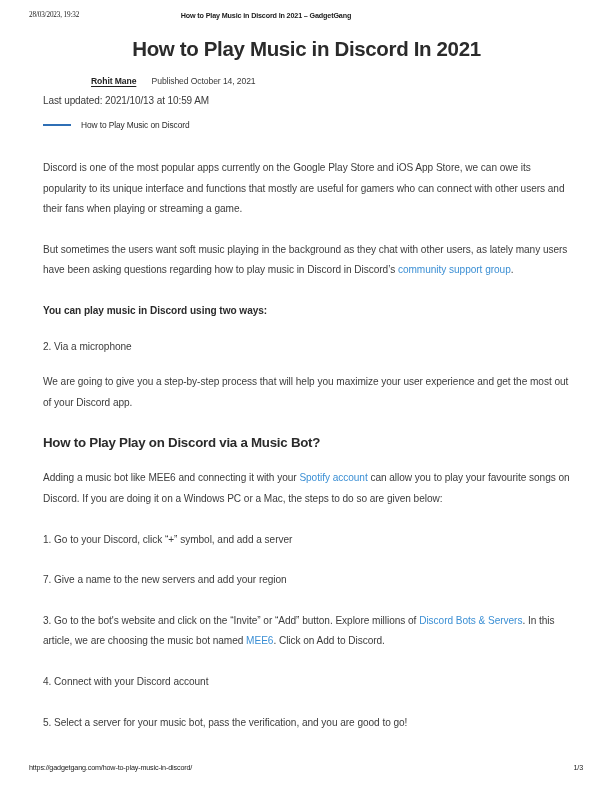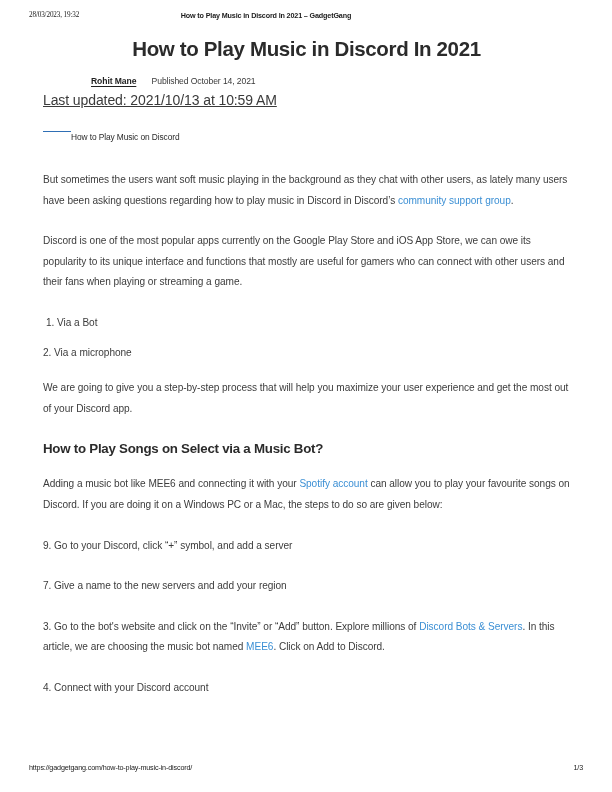--- a/index.html
+++ b/index.html
@@ -100,32 +100,32 @@
     text-underline-offset: 1.5px;
     cursor: pointer;
     padding-left: 48px;
   }
   .byline .published {
     margin-left: 13px;
     color: #3a3a3a;
   }
   .updated {
     margin-top: 6px;
-    font-size: 14px;
+    font-size: 10px;
     line-height: 13px;
     color: #3a3a3a;
     letter-spacing: -0.1px;
-    text-decoration: underline;
   }
 
   
   .sub-head {
-    margin-top: 24px;
+    margin-top: 12px;
     display: flex;
-    align-items: flex-start;
+    align-items: center;
+    gap: 10px;
   }
   .sub-head .rule {
     display: block;
     width: 28px;
     height: 1.4px;
     background: #2f6fb5;
     flex: 0 0 auto;
   }
   .sub-head .sub-label {
     font-size: 8.4px;
@@ -202,44 +202,45 @@
 
   <div class="updated">Last updated: 2021/10/13 at 10:59 AM</div>
 
   <div class="sub-head">
     <span class="rule"></span>
     <span class="sub-label">How to Play Music on Discord</span>
   </div>
 
   <div class="body-copy">
 
+    <p class="para">Discord is one of the most popular apps currently on the Google Play Store and iOS App Store, we can owe its popularity to its unique interface and functions that mostly are useful for gamers who can connect with other users and their fans when playing or streaming a game.</p>
+
     <p class="para"><span>But sometimes the users want soft music playing in the background as they chat with other users, as lately many users have been asking questions regarding how to play music in Discord in Discord’s </span><a class="link">community support group</a><span>.</span></p>
 
-    <p class="para">Discord is one of the most popular apps currently on the Google Play Store and iOS App Store, we can owe its popularity to its unique interface and functions that mostly are useful for gamers who can connect with other users and their fans when playing or streaming a game.</p>
-
-
-    <p class="way first">1. Via a Bot</p>
+    <p class="para lead-strong">You can play music in Discord using two ways:</p>
+
     <p class="way">2. Via a microphone</p>
 
     <div class="spacer-sm"></div>
 
     <p class="para">We are going to give you a step-by-step process that will help you maximize your user experience and get the most out of your Discord app.</p>
 
-    <h2 class="section-title">How to Play Songs on Select via a Music Bot?</h2>
+    <h2 class="section-title">How to Play Play on Discord via a Music Bot?</h2>
 
     <p class="para"><span>Adding a music bot like MEE6 and connecting it with your </span><a class="link">Spotify account</a><span> can allow you to play your favourite songs on Discord. If you are doing it on a Windows PC or a Mac, the steps to do so are given below:</span></p>
 
-    <p class="step">9. Go to your Discord, click “+” symbol, and add a server</p>
+    <p class="step">1. Go to your Discord, click “+” symbol, and add a server</p>
 
     <p class="step">7. Give a name to the new servers and add your region</p>
 
     <p class="step"><span>3. Go to the bot's website and click on the “Invite” or “Add” button. Explore millions of </span><a class="link">Discord Bots &amp; Servers</a><span>. In this article, we are choosing the music bot named </span><a class="link">MEE6</a><span>. Click on Add to Discord.</span></p>
 
     <p class="step">4. Connect with your Discord account</p>
 
+    <p class="step">5. Select a server for your music bot, pass the verification, and you are good to go!</p>
 
   </div>
 </div>
 
 <div class="print-footer">
   <span class="pf-left">https://gadgetgang.com/how-to-play-music-in-discord/</span>
   <span class="pf-right">1/3</span>
 </div>
 
 </body></html>

